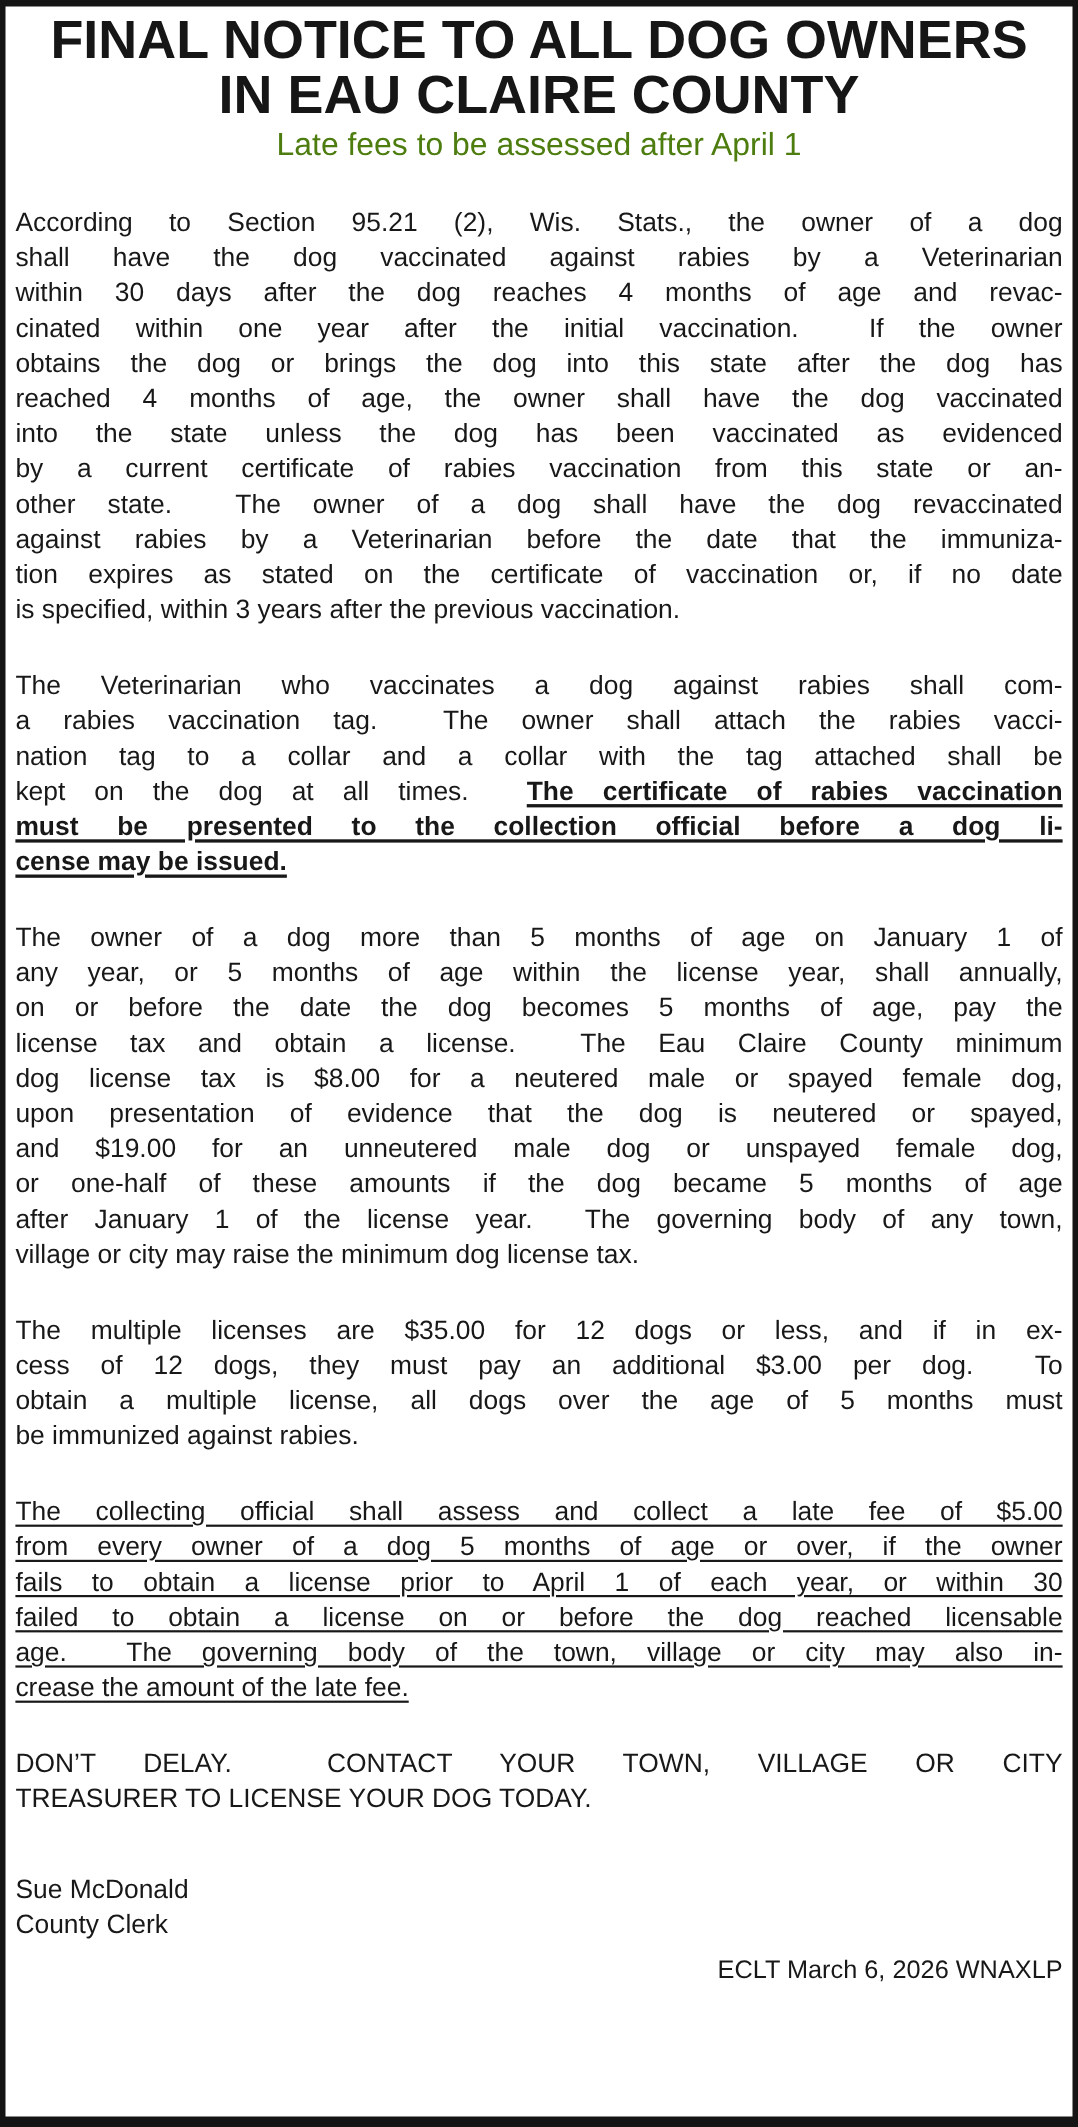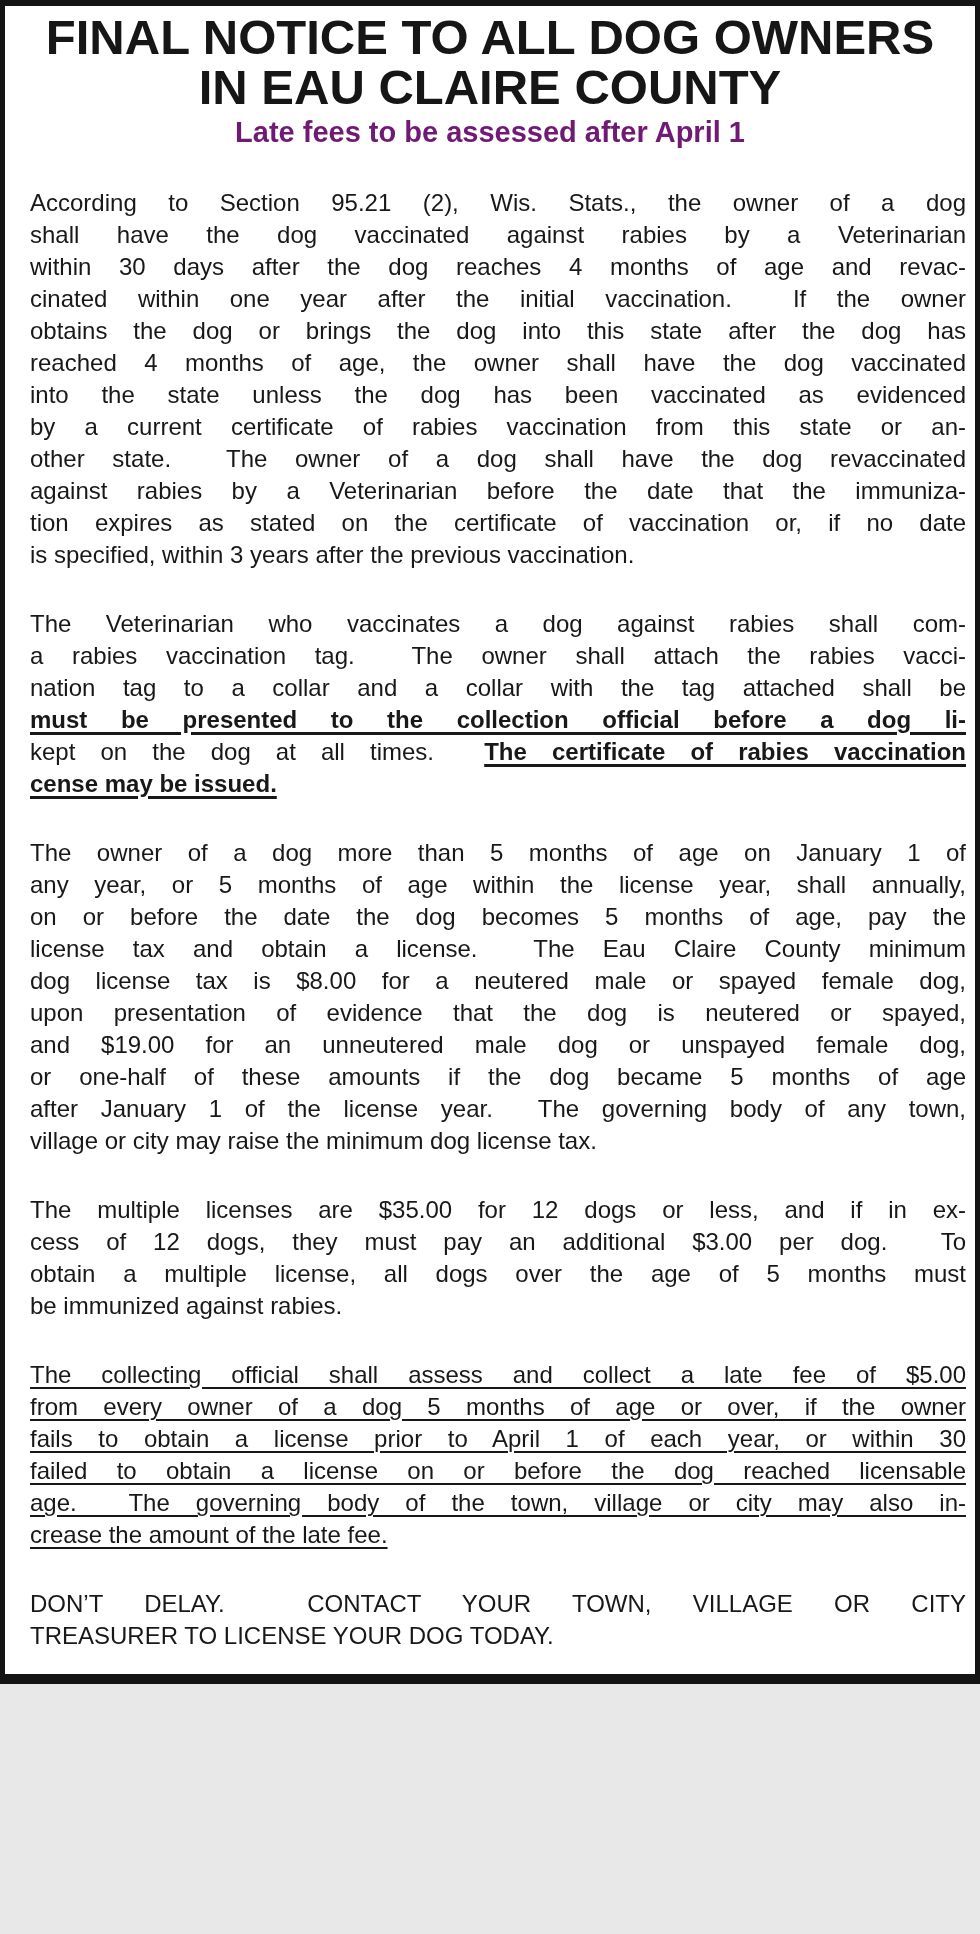--- a/index.html
+++ b/index.html
@@ -1,45 +1,45 @@
 <!DOCTYPE html>
 <html><head>
 <meta charset="utf-8">
 <style>
   html, body { margin: 0; padding: 0; background: #e8e8e8; }
   .page {
     position: relative;
     width: 980px;
-    height: 1684px;
+    height: 1934px;
     box-sizing: border-box;
     background: #ffffff;
     border: 5px solid #141414;
     border-top-width: 6px;
     border-bottom-width: 10px;
     padding: 6px 9px 0 9px;
     font-family: "Liberation Sans", "DejaVu Sans", sans-serif;
     color: #181818;
     overflow: hidden;
   }
   header { text-align: center; }
   .t1, .t2 {
     font-weight: bold;
     font-size: 49px;
     line-height: 50px;
     letter-spacing: 0px;
     color: #161616;
   }
   .subtitle {
-    font-weight: bold;
+    font-weight: normal;
     font-size: 29px;
     line-height: 36px;
     margin-top: 2px;
-    color: #701a75;
+    color: #4d7c0f;
   }
-  .body { margin-top: 37px; margin-left: 16px; }
+  .body { margin-top: 37px; }
   .para { margin: 0 0 37px 0; font-size: 24px; }
   .para:last-child { margin-bottom: 0; }
   .line {
     line-height: 32px;
     white-space: pre-wrap;
     text-align: justify;
     text-align-last: justify;
   }
   .line.last { text-align-last: left; }
   .s-n { font-weight: normal; }
@@ -90,22 +90,22 @@
         <div class="line"><span class="s-n">by a current certificate of rabies vaccination from this state or an-</span></div>
         <div class="line"><span class="s-n">other state.  The owner of a dog shall have the dog revaccinated</span></div>
         <div class="line"><span class="s-n">against rabies by a Veterinarian before the date that the immuniza-</span></div>
         <div class="line"><span class="s-n">tion expires as stated on the certificate of vaccination or, if no date</span></div>
         <div class="line last"><span class="s-n">is specified, within 3 years after the previous vaccination.</span></div>
       </div>
       <div class="para">
         <div class="line"><span class="s-n">The Veterinarian who vaccinates a dog against rabies shall com-</span></div>
         <div class="line"><span class="s-n">a rabies vaccination tag.  The owner shall attach the rabies vacci-</span></div>
         <div class="line"><span class="s-n">nation tag to a collar and a collar with the tag attached shall be</span></div>
+        <div class="line"><span class="s-n">kept on the dog at all times.  </span><span class="s-bu">The certificate of rabies vaccination</span></div>
         <div class="line"><span class="s-bu">must be presented to the collection official before a dog li-</span></div>
-        <div class="line"><span class="s-n">kept on the dog at all times.  </span><span class="s-bu">The certificate of rabies vaccination</span></div>
         <div class="line last"><span class="s-bu">cense may be issued.</span></div>
       </div>
       <div class="para">
         <div class="line"><span class="s-n">The owner of a dog more than 5 months of age on January 1 of</span></div>
         <div class="line"><span class="s-n">any year, or 5 months of age within the license year, shall annually,</span></div>
         <div class="line"><span class="s-n">on or before the date the dog becomes 5 months of age, pay the</span></div>
         <div class="line"><span class="s-n">license tax and obtain a license.  The Eau Claire County minimum</span></div>
         <div class="line"><span class="s-n">dog license tax is $8.00 for a neutered male or spayed female dog,</span></div>
         <div class="line"><span class="s-n">upon presentation of evidence that the dog is neutered or spayed,</span></div>
         <div class="line"><span class="s-n">and $19.00 for an unneutered male dog or unspayed female dog,</span></div>

